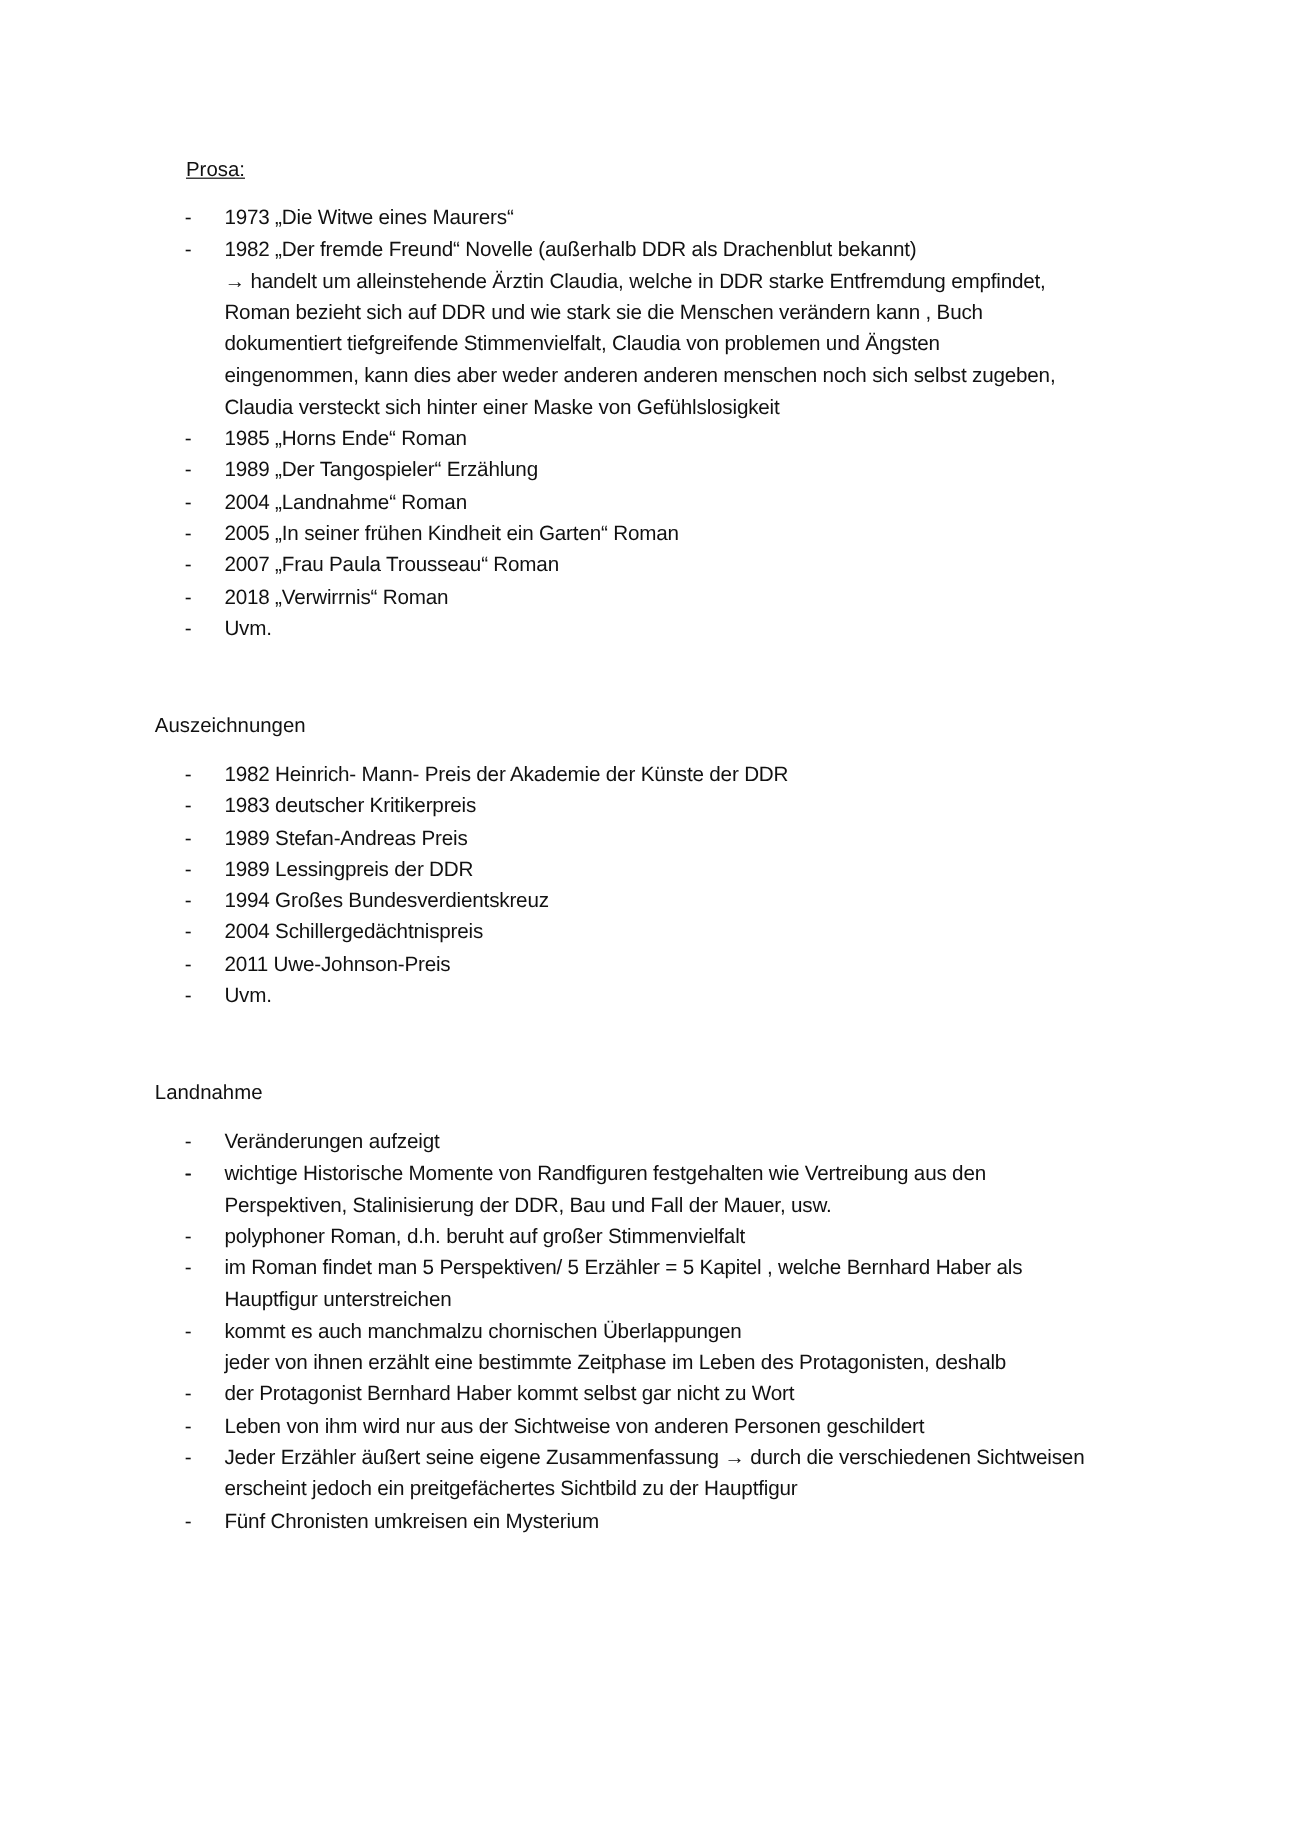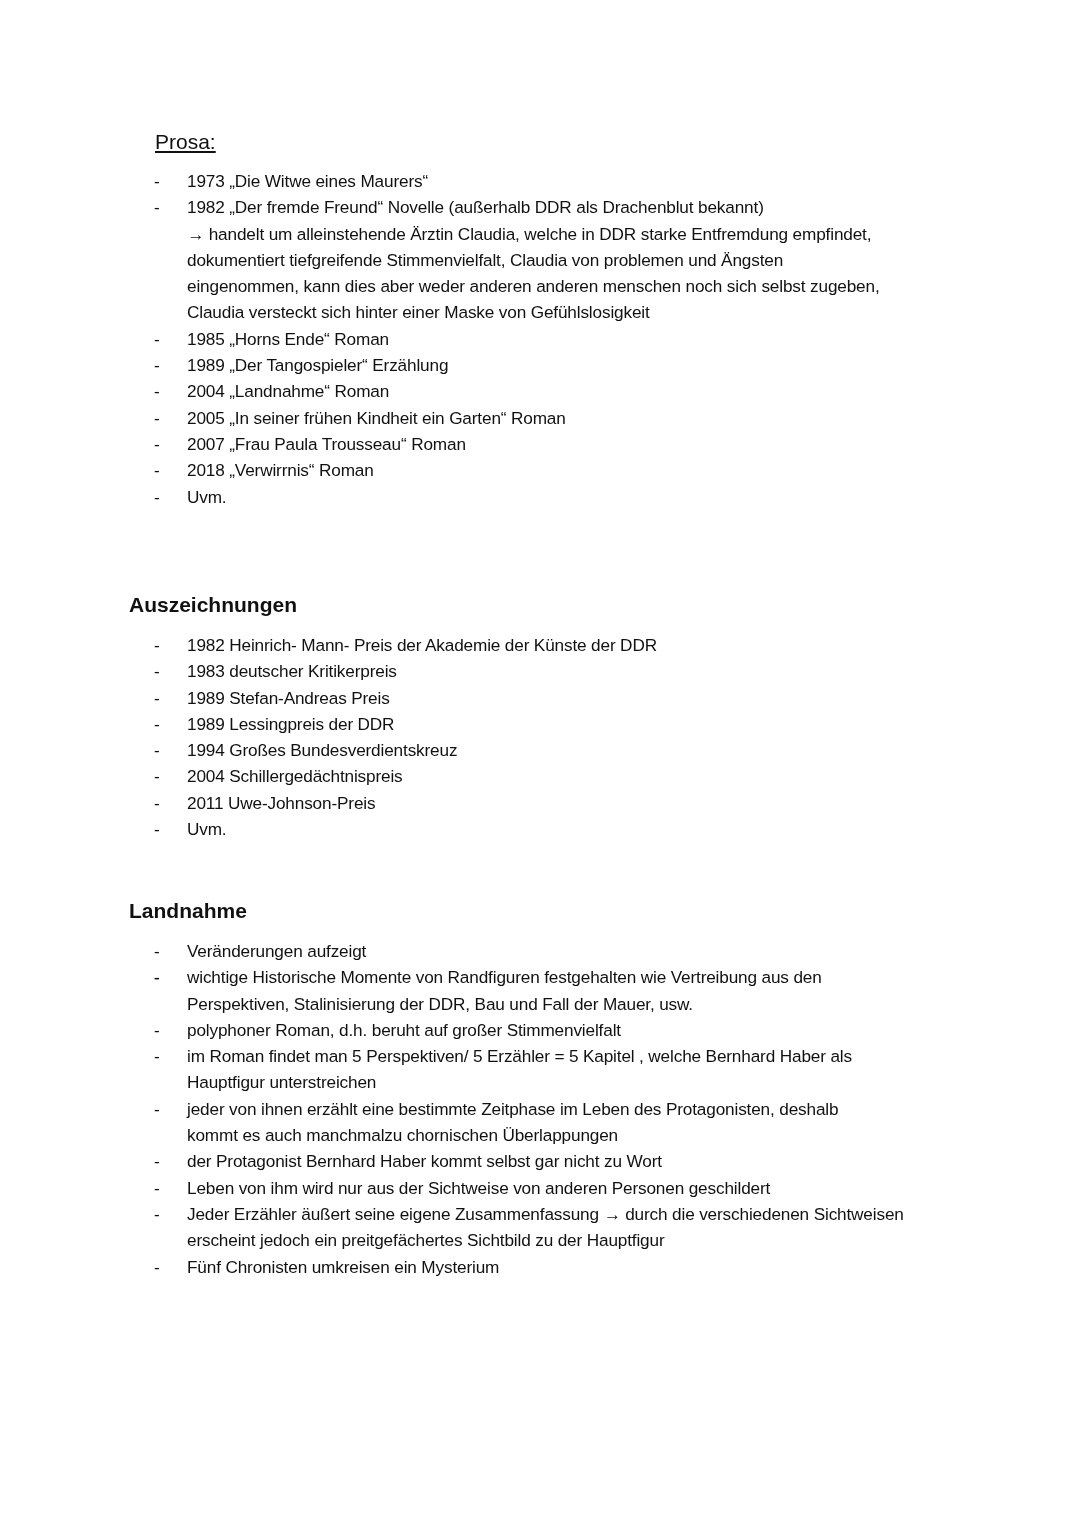--- a/index.html
+++ b/index.html
@@ -17,33 +17,33 @@
     }
     .page {
       position: absolute;
       left: 0;
       top: 0;
       width: 1080px;
       height: 1527px;
     }
     .heading {
       position: absolute;
-      font-size: 21px;
+      font-size: 17px;
       line-height: 26px;
       margin: 0;
       white-space: nowrap;
     }
     .heading.underline {
       text-decoration: underline;
       font-weight: normal;
       left: 155px;
       top: 129px;
     }
     .heading.bold {
-      font-weight: bold;
+      font-weight: normal;
       left: 129px;
     }
     ul.dash-list {
       position: absolute;
       left: 0;
       margin: 0;
       padding: 0;
       list-style: none;
       width: 1080px;
     }
@@ -74,20 +74,21 @@
     <h2 class="heading underline">Prosa:</h2>
     <ul class="dash-list" style="top:168px;">
         <li>
           <span class="dash">-</span>
           <span class="line">1973 „Die Witwe eines Maurers“</span>
         </li>
         <li>
           <span class="dash">-</span>
           <span class="line">1982 „Der fremde Freund“ Novelle (außerhalb DDR als Drachenblut bekannt)</span>
           <span class="line">→ handelt um alleinstehende Ärztin Claudia, welche in DDR starke Entfremdung empfindet,</span>
+          <span class="line">Roman bezieht sich auf DDR und wie stark sie die Menschen verändern kann , Buch</span>
           <span class="line">dokumentiert tiefgreifende Stimmenvielfalt, Claudia von problemen und Ängsten</span>
           <span class="line">eingenommen, kann dies aber weder anderen anderen menschen noch sich selbst zugeben,</span>
           <span class="line">Claudia versteckt sich hinter einer Maske von Gefühlslosigkeit</span>
         </li>
         <li>
           <span class="dash">-</span>
           <span class="line">1985 „Horns Ende“ Roman</span>
         </li>
         <li>
           <span class="dash">-</span>
@@ -173,22 +174,22 @@
           <span class="dash">-</span>
           <span class="line">polyphoner Roman, d.h. beruht auf großer Stimmenvielfalt</span>
         </li>
         <li>
           <span class="dash">-</span>
           <span class="line">im Roman findet man 5 Perspektiven/ 5 Erzähler = 5 Kapitel , welche Bernhard Haber als</span>
           <span class="line">Hauptfigur unterstreichen</span>
         </li>
         <li>
           <span class="dash">-</span>
+          <span class="line">kommt es auch manchmalzu chornischen Überlappungen</span>
           <span class="line">jeder von ihnen erzählt eine bestimmte Zeitphase im Leben des Protagonisten, deshalb</span>
-          <span class="line">kommt es auch manchmalzu chornischen Überlappungen</span>
         </li>
         <li>
           <span class="dash">-</span>
           <span class="line">der Protagonist Bernhard Haber kommt selbst gar nicht zu Wort</span>
         </li>
         <li>
           <span class="dash">-</span>
           <span class="line">Leben von ihm wird nur aus der Sichtweise von anderen Personen geschildert</span>
         </li>
         <li>

